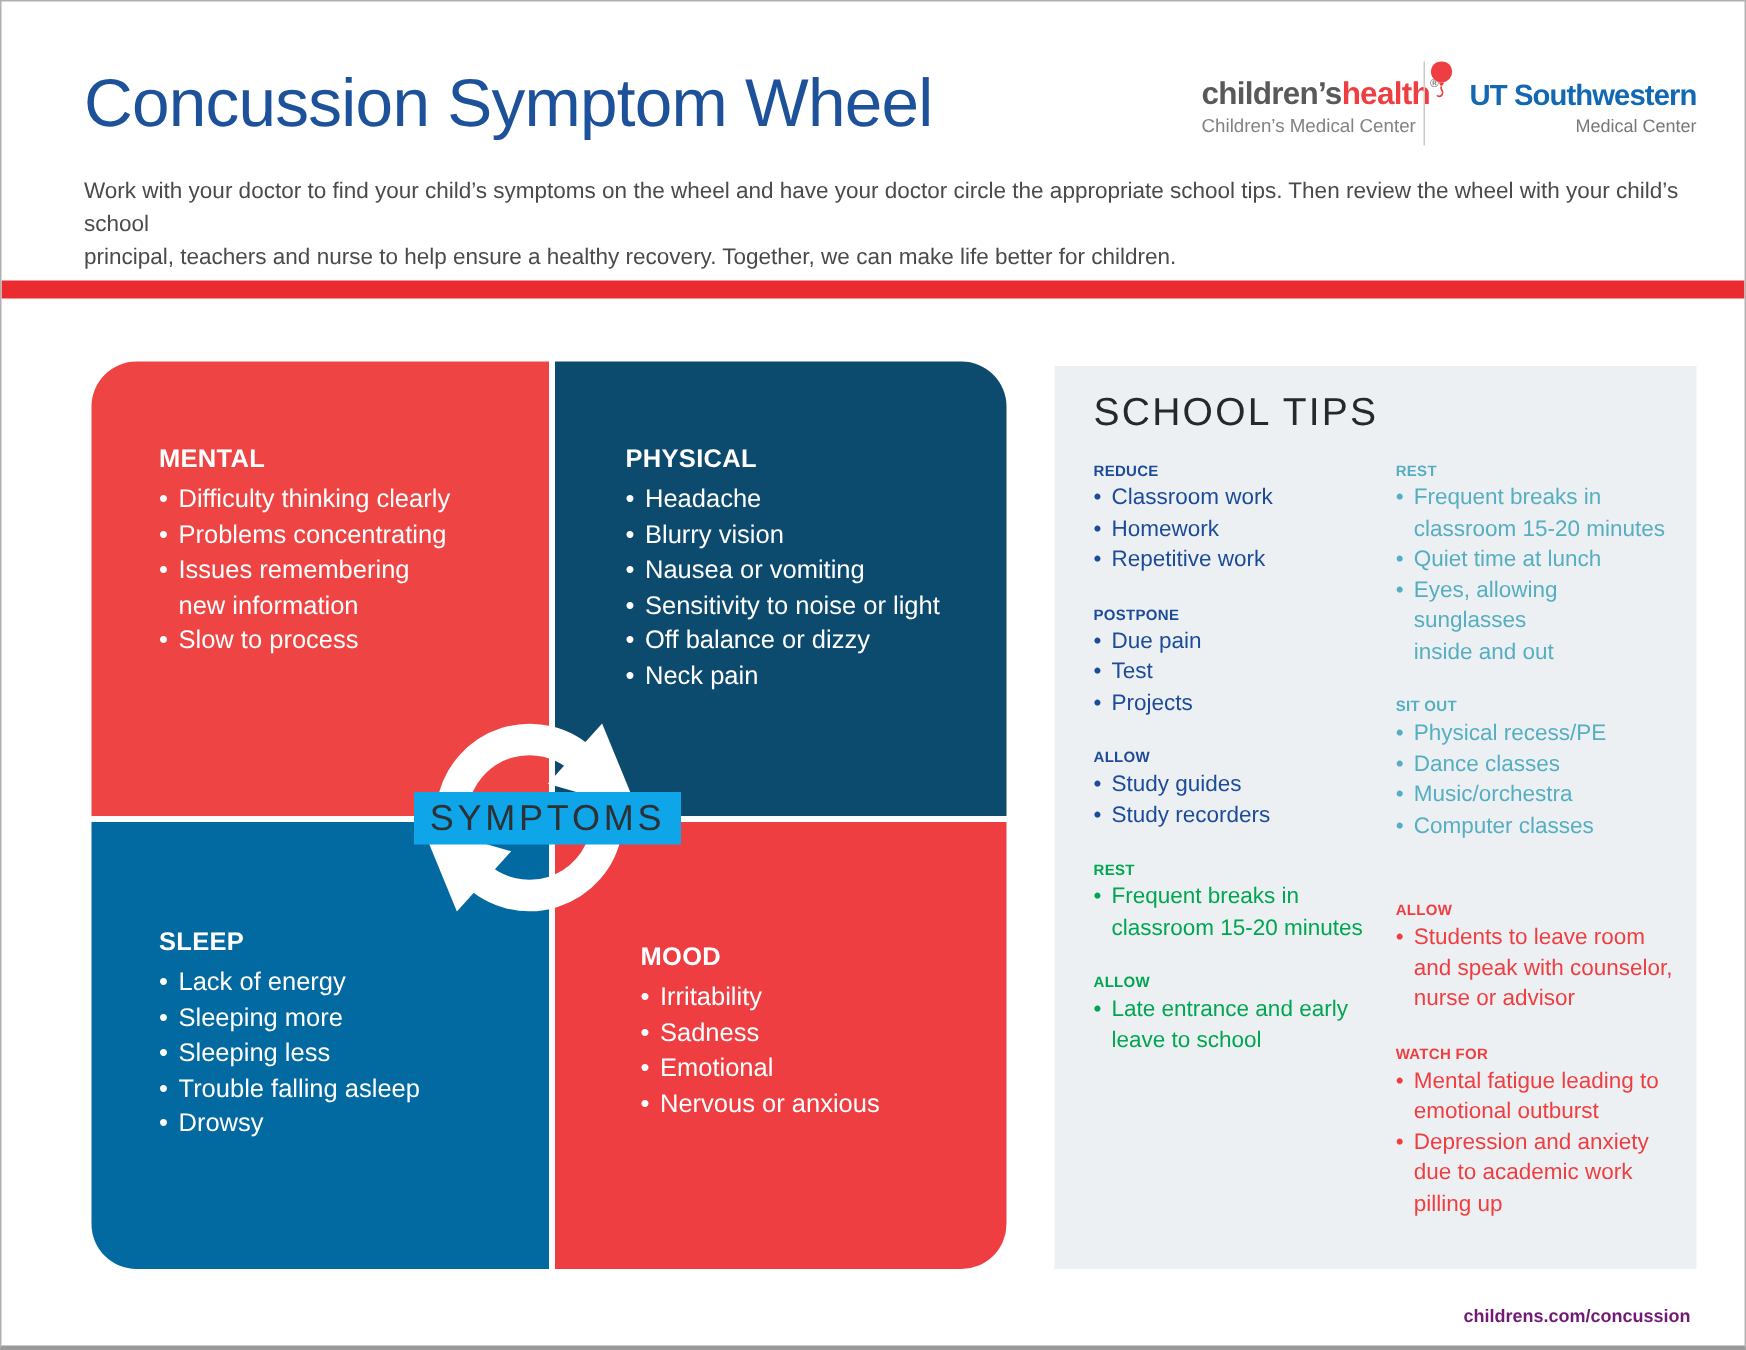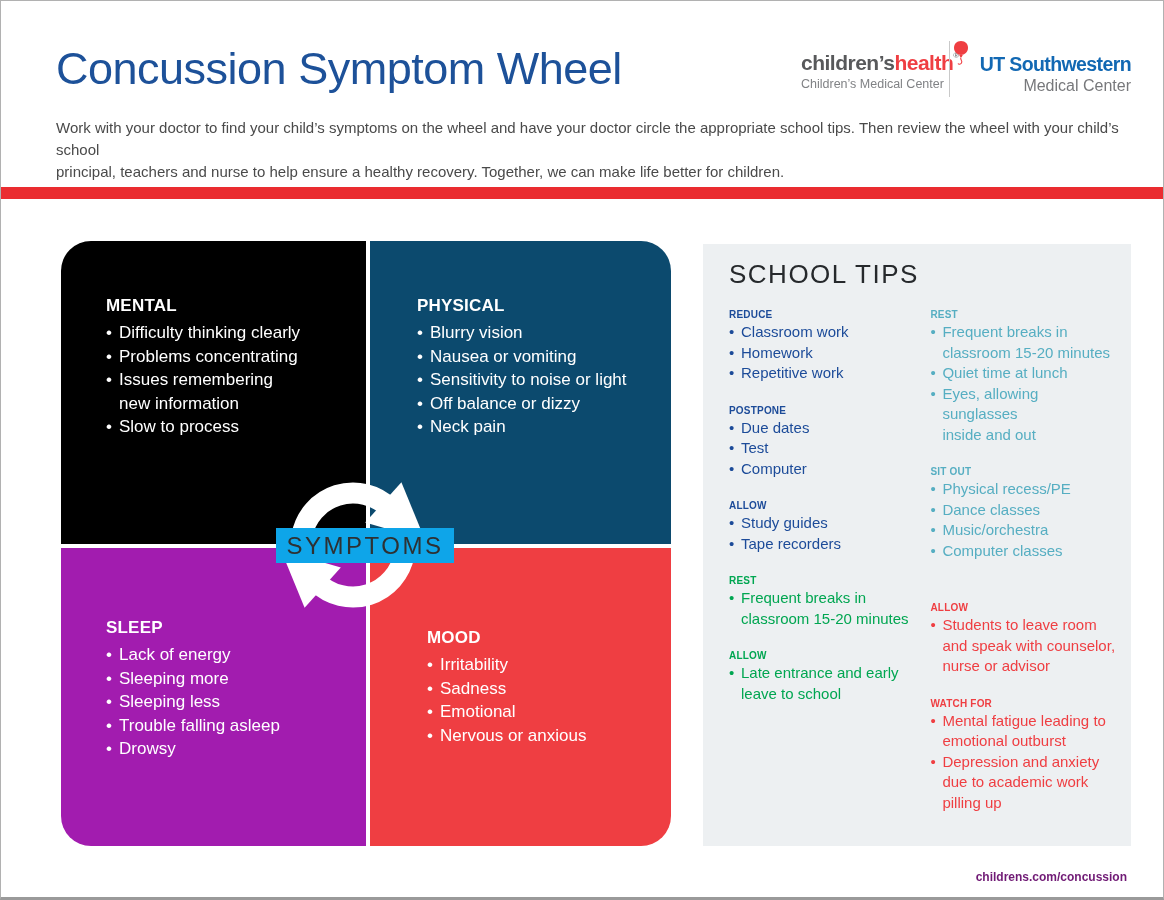--- a/index.html
+++ b/index.html
@@ -18,21 +18,21 @@
   
   .logos { position:absolute; left:790px; top:38px; width:340px; height:62px; }
   .ch-logo { position:absolute; left:10px; top:12px; text-align:left; }
   .ch-line1 { font-size:21px; font-weight:700; letter-spacing:-0.5px; position:relative; }
   .ch-sub { font-size:12.5px; color:#808285; margin-top:2px; }
   .balloon { position:absolute; top:-11px; margin-left:0px; }
   .reg-mark { font-size:8px; color:#808285; vertical-align:top; }
   .logo-divider { position:absolute; left:158px; top:2px; width:1px; height:56px; background:#c9c9c9; }
   .utsw-logo { position:absolute; left:172px; top:14px; width:168px; text-align:right; }
   .utsw-name { font-size:19.5px; font-weight:700; letter-spacing:-0.6px; }
-  .utsw-sub { font-size:16px; color:#77787b; margin-top:1px; }
+  .utsw-sub { font-size:12px; color:#77787b; margin-top:1px; }
 
   
   .wheel { position:absolute; left:60px; top:240px; width:610px; height:605px;
            display:grid; grid-template-columns:305px 301px; grid-template-rows:303px 298px; gap:4px; }
   .quadrant { color:#ffffff; }
   .q-mental   { border-top-left-radius:30px;  padding:55px 18px 0 45px; }
   .q-physical { border-top-right-radius:30px; padding:55px 12px 0 47px; }
   .q-sleep    { border-bottom-left-radius:30px;  padding:70px 18px 0 45px; }
   .q-mood     { border-bottom-right-radius:30px; padding:80px 12px 0 57px; }
   .quadrant h3 { font-size:17px; font-weight:700; letter-spacing:0.2px; margin-bottom:5px; }
@@ -82,41 +82,42 @@
       <div class="utsw-sub">Medical Center</div>
     </div>
   </div>
 
   <p class="intro">Work with your doctor to find your child’s symptoms on the wheel and have your doctor circle the appropriate school tips. Then review the wheel with your child’s school
 principal, teachers and nurse to help ensure a healthy recovery. Together, we can make life better for children.</p>
 
   <div class="red-band" style="background: rgb(234, 44, 48);"></div>
 
   <section class="wheel">
-    <div class="quadrant q-mental" style="background: #000000;">
+    <div class="quadrant q-mental" style="background: #ef4444;">
       <h3>MENTAL</h3>
       <ul>
           <li>Difficulty thinking clearly</li>
           <li>Problems concentrating</li>
           <li>Issues remembering
 new information</li>
           <li>Slow to process</li>
         </ul>
     </div>
     <div class="quadrant q-physical" style="background: #0c4a6e;">
       <h3>PHYSICAL</h3>
       <ul>
+          <li>Headache</li>
           <li>Blurry vision</li>
           <li>Nausea or vomiting</li>
           <li>Sensitivity to noise or light</li>
           <li>Off balance or dizzy</li>
           <li>Neck pain</li>
         </ul>
     </div>
-    <div class="quadrant q-sleep" style="background: #a21caf;">
+    <div class="quadrant q-sleep" style="background: #0369a1;">
       <h3>SLEEP</h3>
       <ul>
           <li>Lack of energy</li>
           <li>Sleeping more</li>
           <li>Sleeping less</li>
           <li>Trouble falling asleep</li>
           <li>Drowsy</li>
         </ul>
     </div>
     <div class="quadrant q-mood" style="background: rgb(239, 62, 66);">
@@ -148,30 +149,30 @@
             <h4 style="color: rgb(28, 75, 153);">REDUCE</h4>
             <ul style="color: rgb(28, 75, 153);">
               <li>Classroom work</li>
               <li>Homework</li>
               <li>Repetitive work</li>
             </ul>
           </div>
           <div class="tips-section">
             <h4 style="color: rgb(28, 75, 153);">POSTPONE</h4>
             <ul style="color: rgb(28, 75, 153);">
-              <li>Due dates</li>
+              <li>Due pain</li>
               <li>Test</li>
-              <li>Computer</li>
+              <li>Projects</li>
             </ul>
           </div>
           <div class="tips-section">
             <h4 style="color: rgb(28, 75, 153);">ALLOW</h4>
             <ul style="color: rgb(28, 75, 153);">
               <li>Study guides</li>
-              <li>Tape recorders</li>
+              <li>Study recorders</li>
             </ul>
           </div>
           <div class="tips-section">
             <h4 style="color: rgb(0, 166, 81);">REST</h4>
             <ul style="color: rgb(0, 166, 81);">
               <li>Frequent breaks in
 classroom 15-20 minutes</li>
             </ul>
           </div>
           <div class="tips-section">

